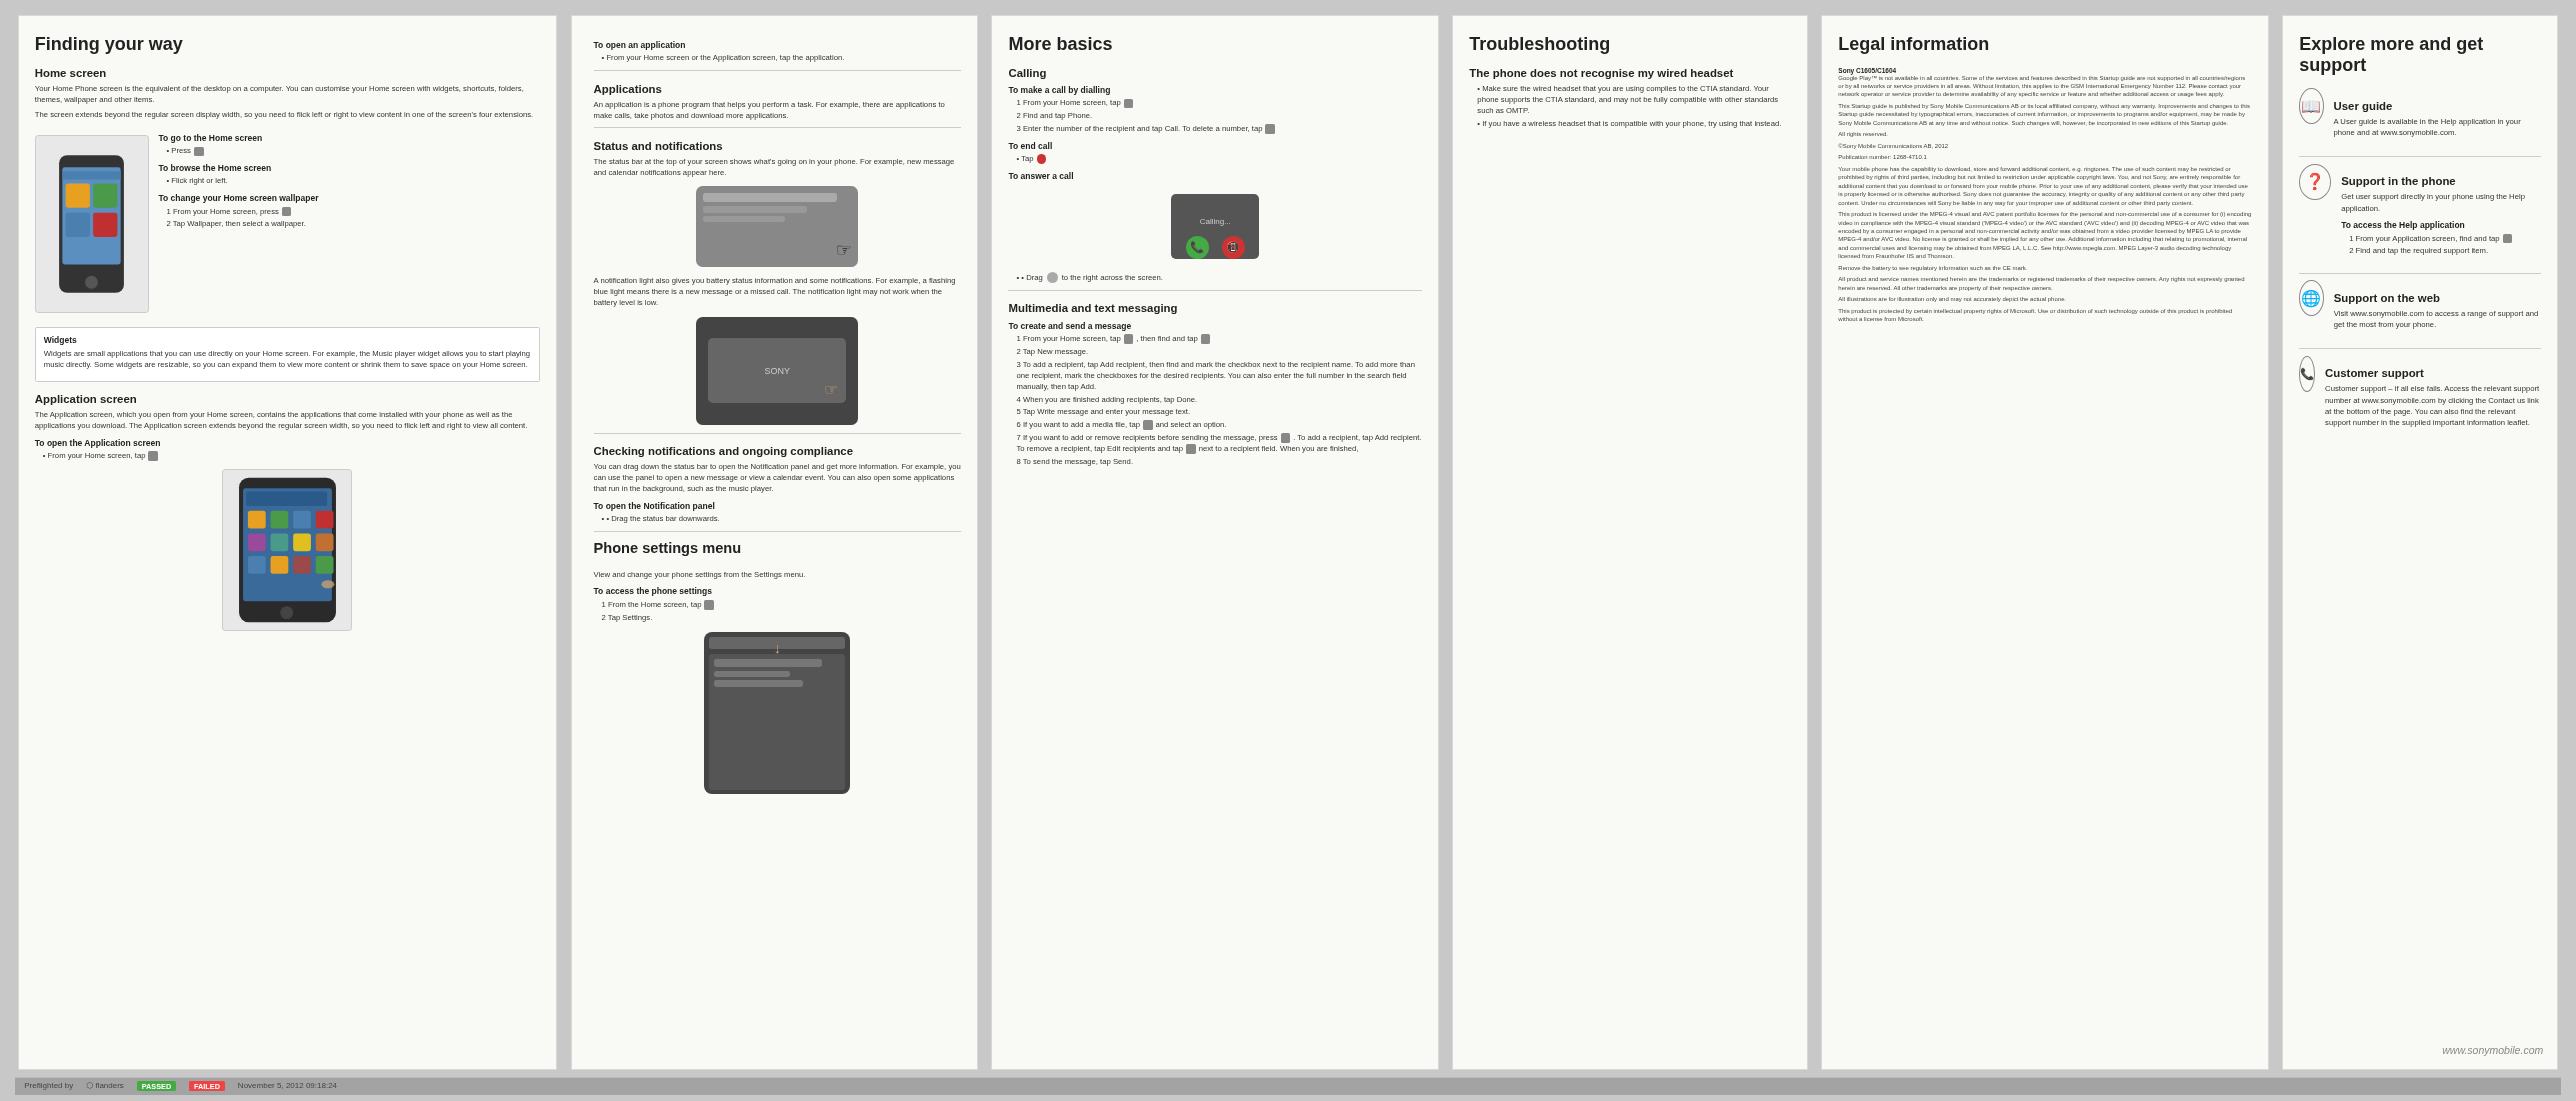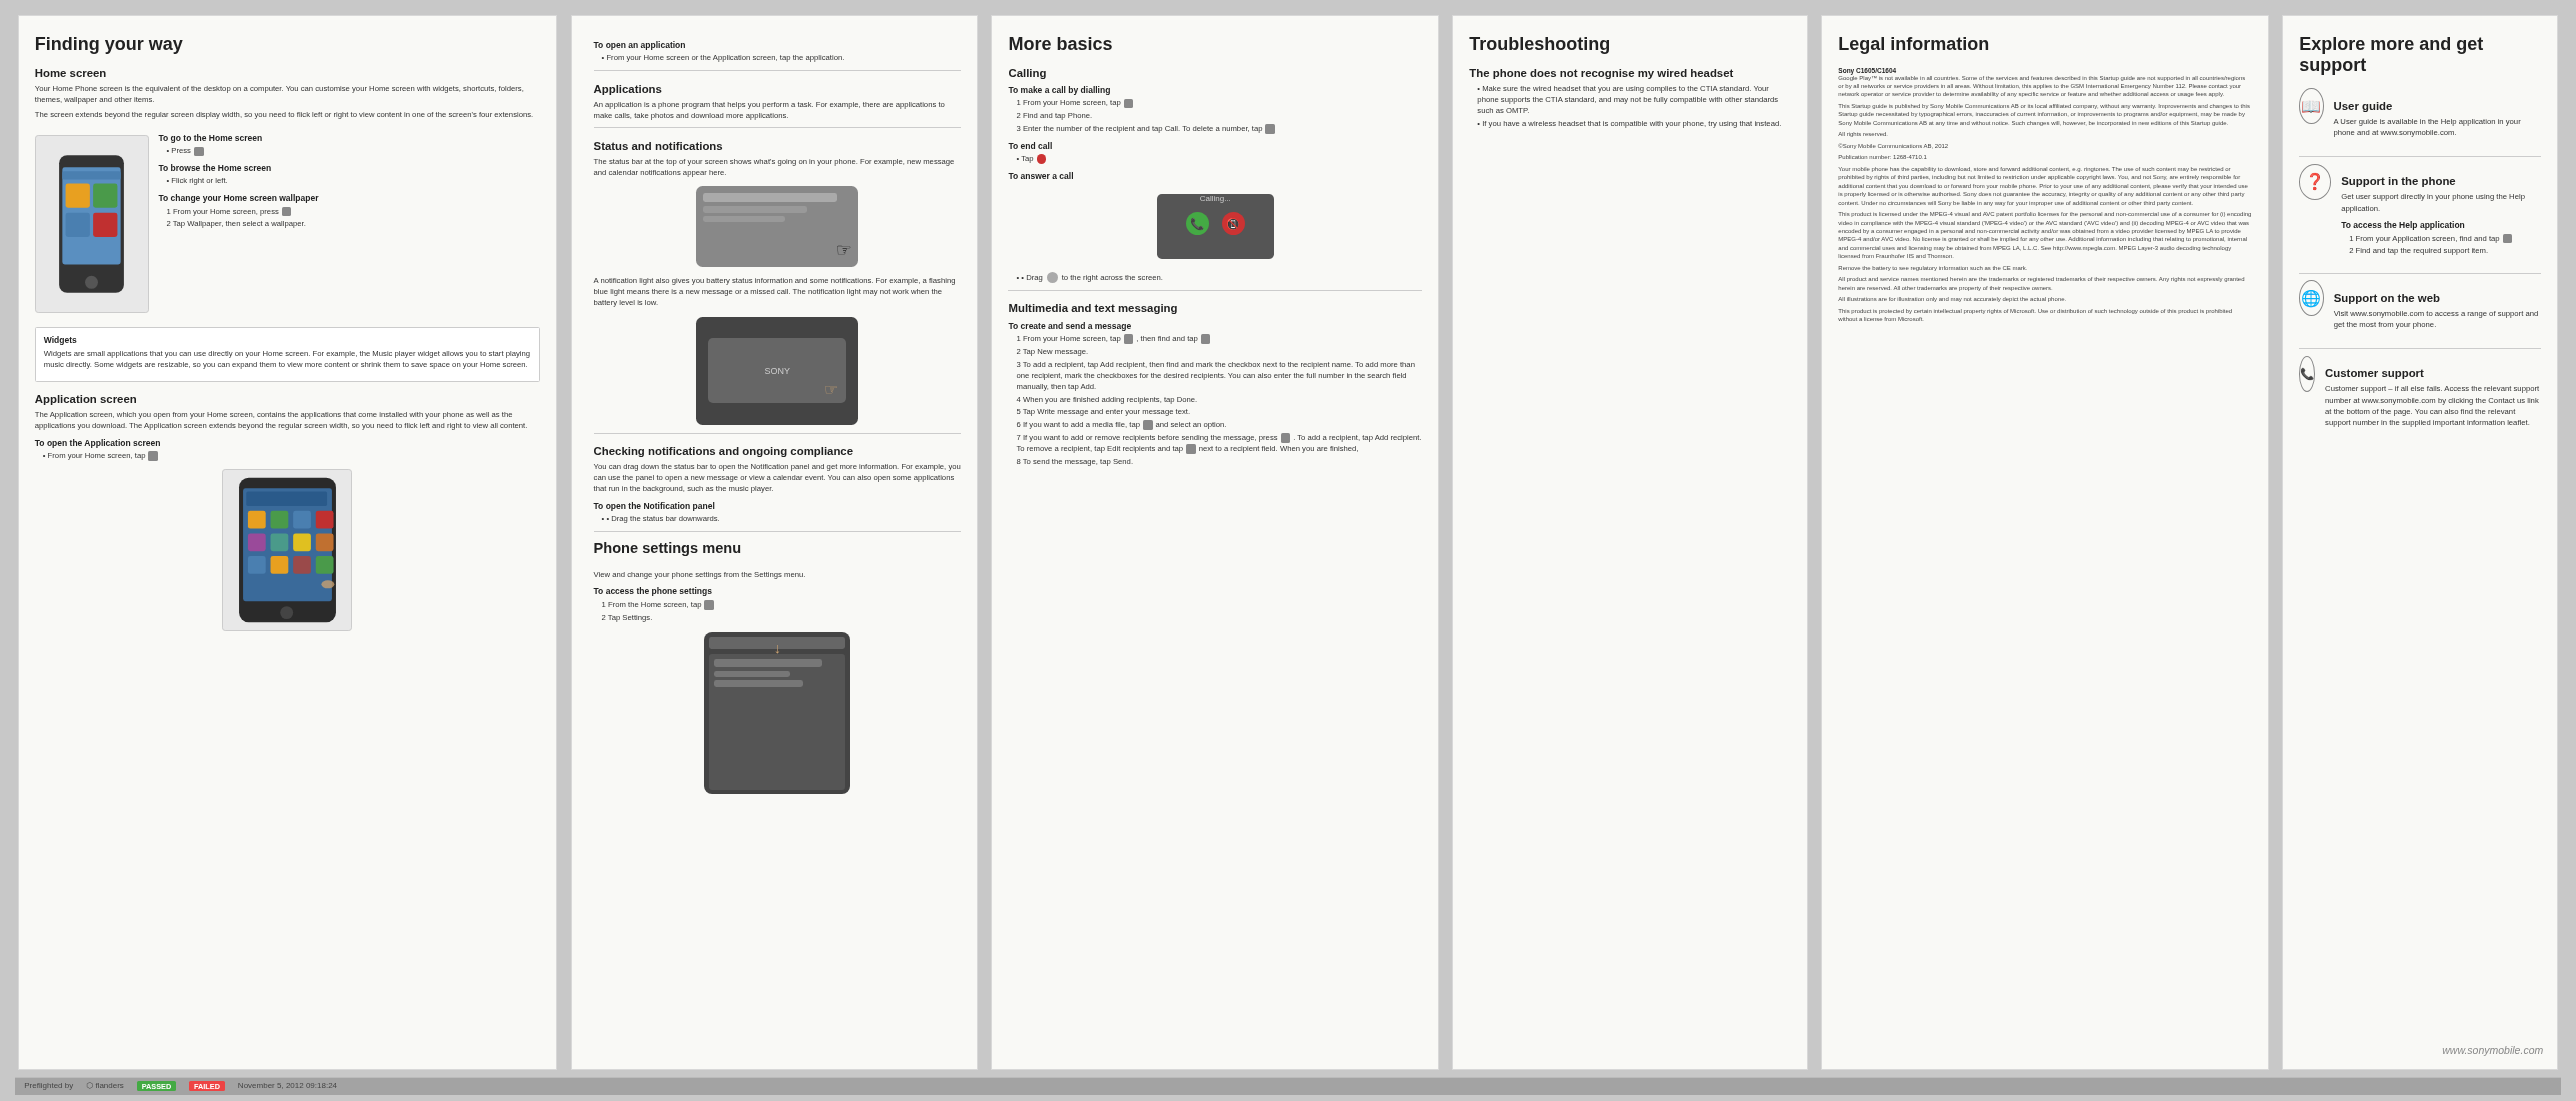--- a/index.html
+++ b/index.html
@@ -167,28 +167,28 @@
       font-size: 7.3px;
       font-weight: bold;
     }
     .divider {
       border: none;
       border-top: 0.8px solid #ccc;
       margin: 6.5px 0;
     }
     .calling-screen {
       background: #555;
-      width: 117px;
+      width: 88px;
       height: 65px;
       border-radius: 4.9px;
       margin: 6.5px 0;
       display: flex;
       flex-direction: column;
       align-items: center;
-      justify-content: flex-start;
+      justify-content: flex-end;
     }
     .calling-icons {
       display: flex;
       gap: 13px;
       margin-top: 6.5px;
     }
     .call-btn {
       width: 23px;
       height: 23px;
       border-radius: 50%;

